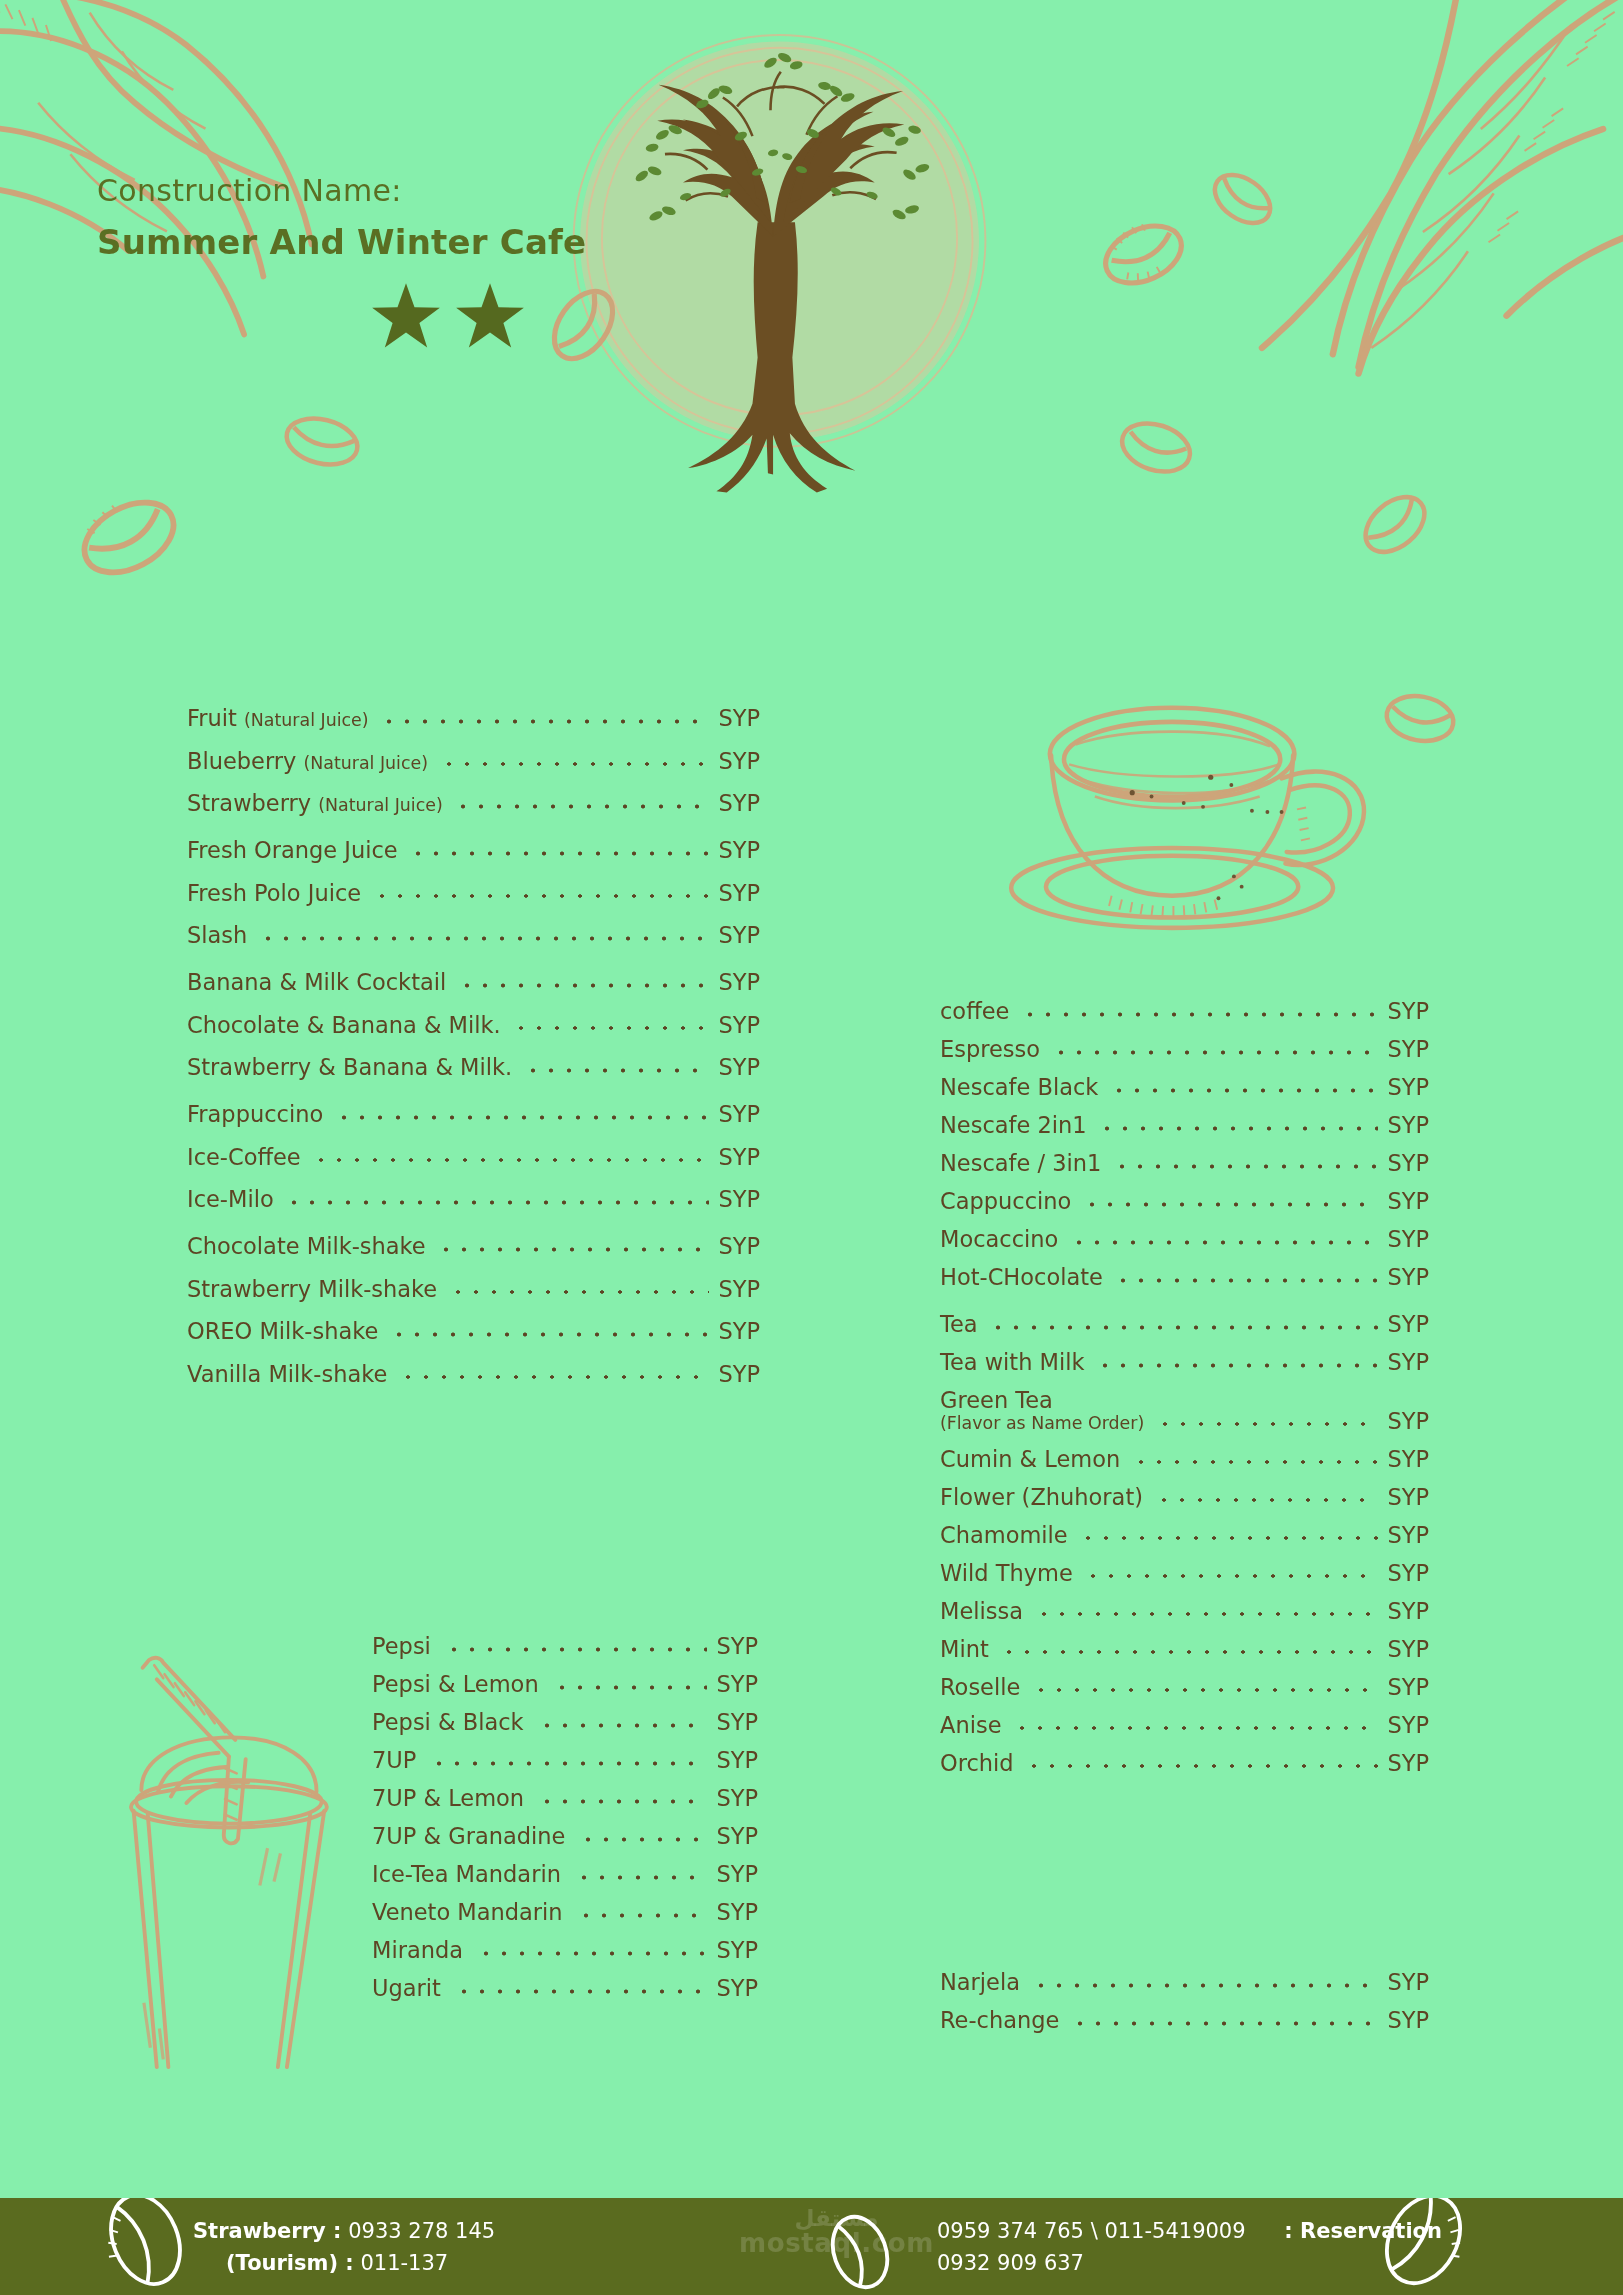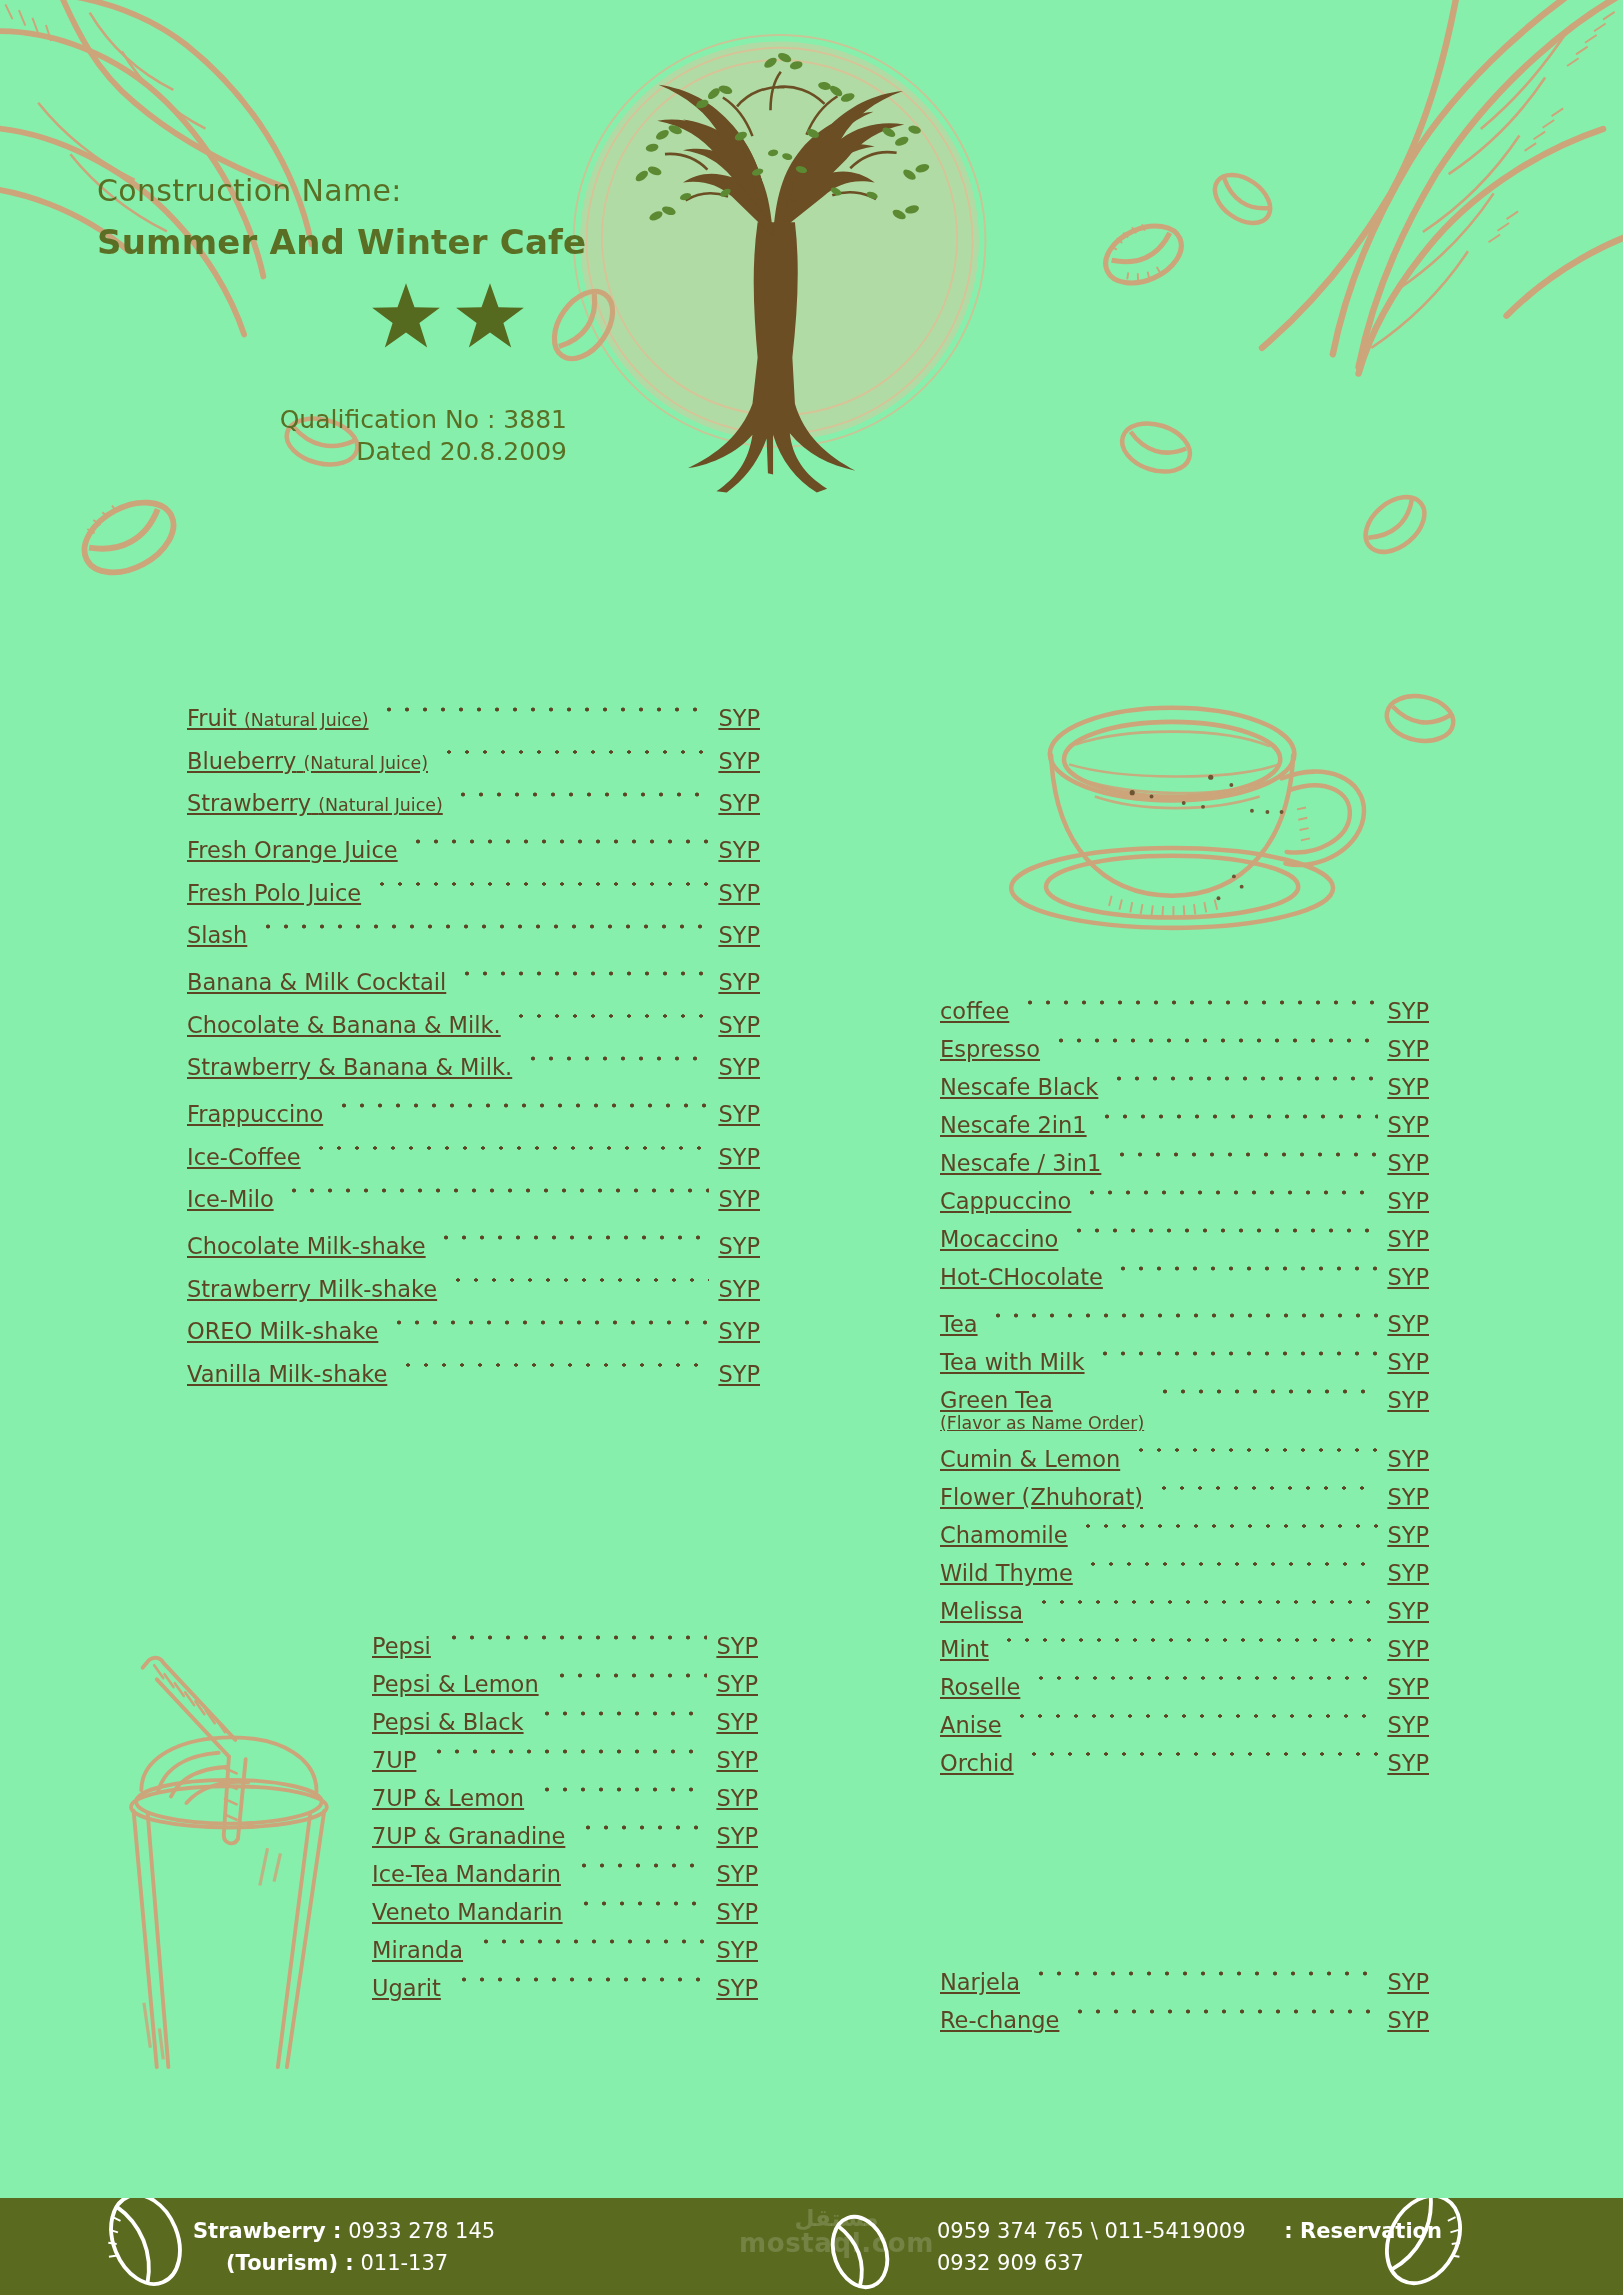--- a/index.html
+++ b/index.html
@@ -103,28 +103,27 @@
 
   
   .col { position: absolute; }
   #col-left  { left: 187px; top: 707px; width: 573px; }
   #col-soft  { left: 372px; top: 1635px; width: 386px; }
   #col-right { left: 940px; top: 1000px; width: 489px; }
   #col-right2{ left: 940px; top: 1971px; width: 489px; }
 
   .item {
     display: flex;
-    align-items: flex-start;
+    align-items: flex-end;
     width: 100%;
     color: #5d4524;
     font-size: 22.5px;
     line-height: 1;
     margin-bottom: 20px;
     white-space: nowrap;
-    text-decoration: underline;
   }
   .item.gap-before { margin-top: 24.5px; }
   .item .nm { flex: 0 0 auto; }
   .item .nm .sub { font-size: 17.4px; }
   .item .nm.two-line { line-height: 1.05; }
   .item .nm.two-line .l2 { display: block; font-size: 17.4px; margin-top: 1.3px; }
   .item .dots {
     flex: 1 1 auto;
     min-width: 19.3px;
     margin: 0 9px 5.8px 11.6px;
@@ -390,24 +389,20 @@
 
   <div class="stars">
     <svg class="star" viewBox="0 0 100 100">
       <polygon points="50,3 61.8,36.5 97,37 68.6,58.4 79.4,92.4 50,71.5 20.6,92.4 31.4,58.4 3,37 38.2,36.5" fill="#55691f"></polygon>
     </svg>
     <svg class="star" viewBox="0 0 100 100">
       <polygon points="50,3 61.8,36.5 97,37 68.6,58.4 79.4,92.4 50,71.5 20.6,92.4 31.4,58.4 3,37 38.2,36.5" fill="#55691f"></polygon>
     </svg>
   </div>
 
-  <div class="qual">
-    <div>Qualification No : 3881</div>
-    <div>Dated 20.8.2009</div>
-  </div>
 
   <div class="logo-wrap">
     <svg width="399" height="489" viewBox="0 0 620 760">
       <g fill="#6b4e23">
 
         <path d="M276 330 C266 400 270 470 276 540 L268 612 C250 660 214 690 168 712 C206 706 244 688 268 660 C262 700 244 726 212 748 L228 750 C258 728 278 700 290 666 L292 720 L300 722 L300 660 C312 700 336 730 368 750 L384 744 C348 722 330 694 326 658 C352 690 388 708 428 716 C382 692 348 660 334 612 L330 540 C338 468 342 398 334 330 Z"></path>
 
         <path d="M300 352 C296 300 288 262 262 228 C236 194 202 176 160 170 C196 186 222 206 240 236 C216 218 190 212 160 218 C192 222 216 236 236 260 C206 250 182 254 160 268 C192 264 216 272 236 290"></path>
         <path d="M300 352 C304 294 314 252 344 216 C374 180 412 162 456 158 C418 174 392 196 374 226 C400 208 428 204 458 212 C424 216 400 230 380 256 C410 246 436 252 458 268 C424 262 400 270 378 290"></path>
         <path d="M296 330 C288 268 272 220 238 180 C206 142 166 122 122 116 C166 134 198 160 218 196 C190 174 156 166 120 172 C160 180 190 198 212 226"></path>

